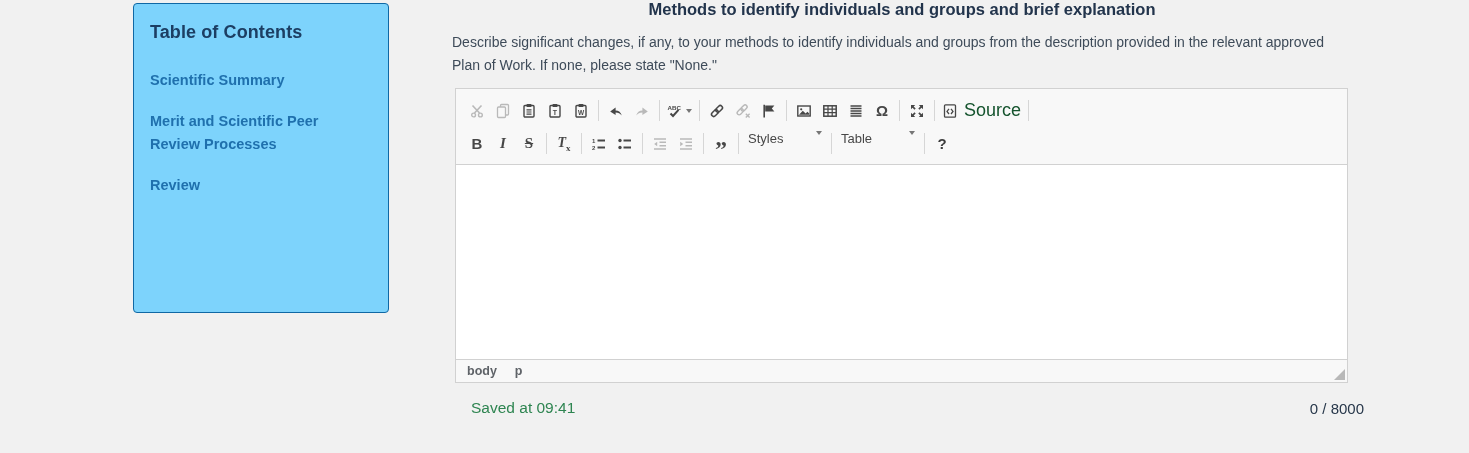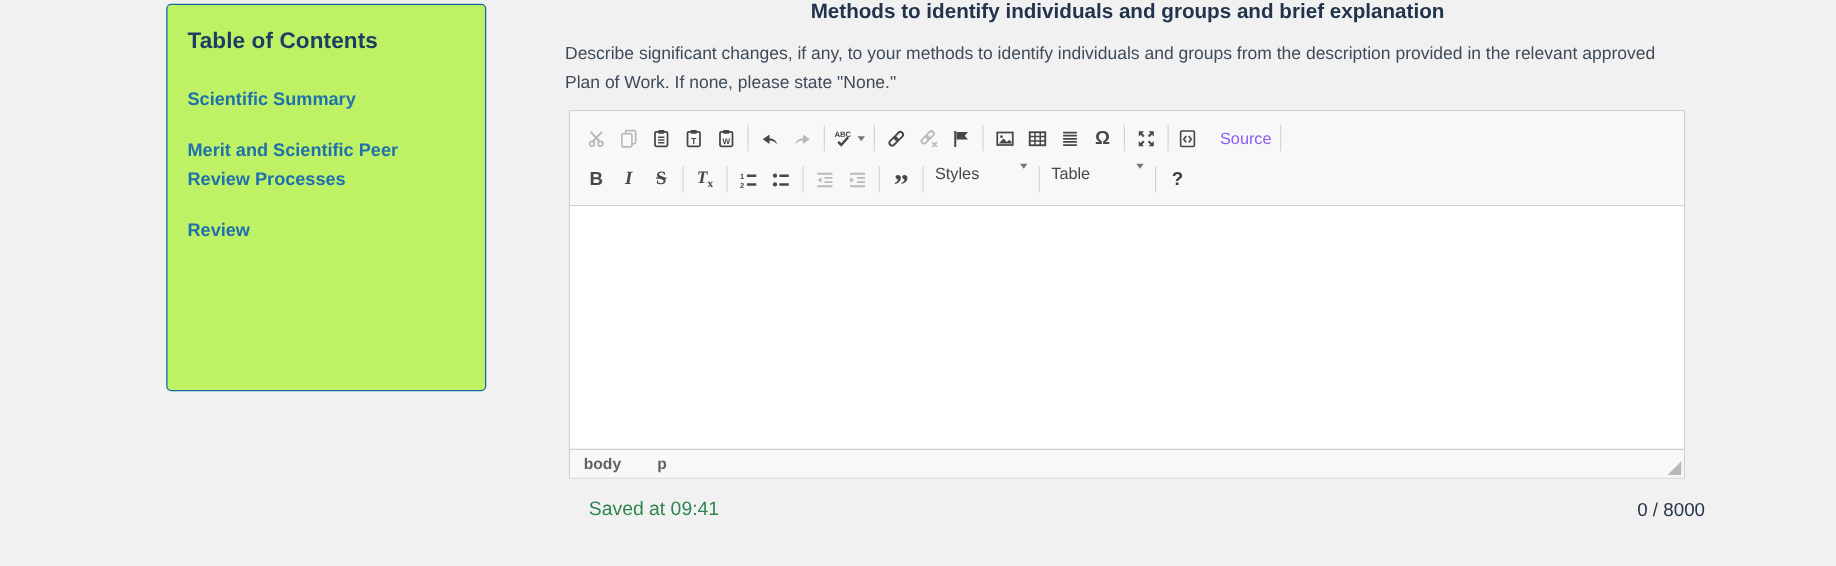--- a/index.html
+++ b/index.html
@@ -7,21 +7,21 @@
   body {
     font-family:"Liberation Sans", sans-serif;
     background:#f1f1f1;
     position:relative;
     overflow:hidden;
   }
   
   .toc-card {
     position:absolute; left:133px; top:3px;
     width:256px; height:310px;
-    background:#bef264;
+    background:#7dd3fc;
     border:1px solid #1068a4;
     border-radius:4px;
     padding:18px 16px;
   }
   .toc-title {
     font-size:18px; font-weight:700; color:#1c3e63;
     margin-bottom:26px; letter-spacing:0.1px;
   }
   .toc-link {
     display:block;
@@ -60,38 +60,38 @@
     display:inline-flex; align-items:center; justify-content:center;
     color:#474747; cursor:pointer; border-radius:2px; gap:2px;
   }
   .tb-btn.disabled { color:#b9b9b9; cursor:default; }
   .sep { width:1px; height:21px; background:#d6d6d6; margin:0 4px; flex:none; }
   .caret {
     width:0; height:0; flex:none;
     border-left:3.5px solid transparent; border-right:3.5px solid transparent;
     border-top:4px solid #767676;
   }
-  .src-label { font-size:13px; color:#8b5cf6; margin-left:16px; }
+  .src-label { font-size:18px; color:#14532d; margin-left:4px; }
   .tb-select {
     display:flex; align-items:flex-start; justify-content:space-between;
     width:84px; height:25px; padding:0 5px;
     font-size:13px; color:#474747; cursor:pointer;
   }
   .txt-b { font-size:15px; font-weight:700; }
   .txt-i { font-size:15px; font-weight:700; font-style:italic; font-family:"Liberation Serif", serif; }
   .txt-s { font-size:15px; font-weight:700; font-family:"Liberation Serif", serif; text-decoration:line-through; }
   .txt-rf { font-size:14px; font-weight:700; font-style:italic; font-family:"Liberation Serif", serif; }
   .txt-rf sub { font-size:9px; font-style:normal; }
   .quote-glyph { font-family:"Liberation Serif", serif; font-weight:700; font-size:24px; line-height:10px; padding-top:10px; }
   .omega-glyph { font-size:15px; font-weight:600; }
   .help-glyph { font-size:15px; font-weight:700; color:#3c3c3c; }
   .edit-area { flex:1; background:#ffffff; cursor:text; }
   .pathbar {
     height:23px; background:#f8f8f8; border-top:1px solid #d1d1d1;
-    display:flex; align-items:center; gap:29px; padding:0 11px;
+    display:flex; align-items:center; gap:18px; padding:0 11px;
     font-size:12.5px; font-weight:700; color:#5f6368;
     position:relative;
   }
   .path-el { cursor:pointer; }
   .resize-handle {
     position:absolute; right:2px; bottom:2px;
     width:0; height:0; cursor:se-resize;
     border-left:11px solid transparent;
     border-bottom:11px solid #b8b8b8;
   }

